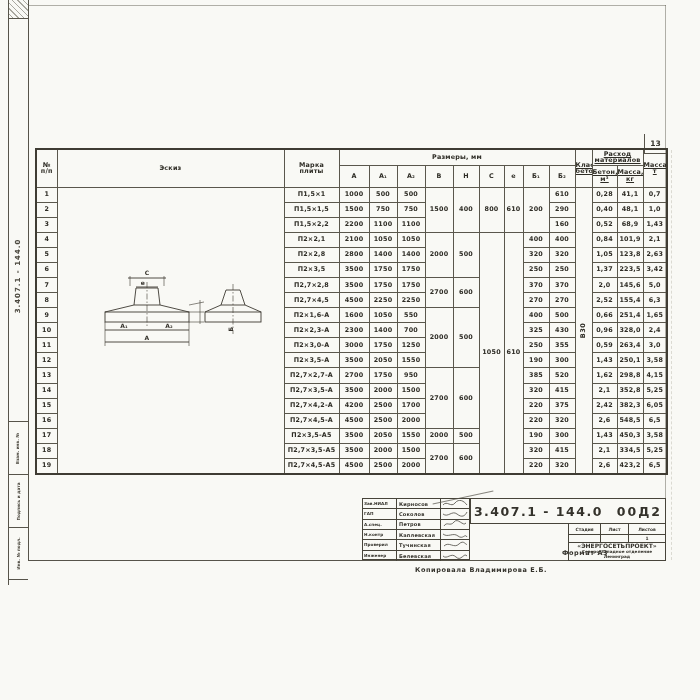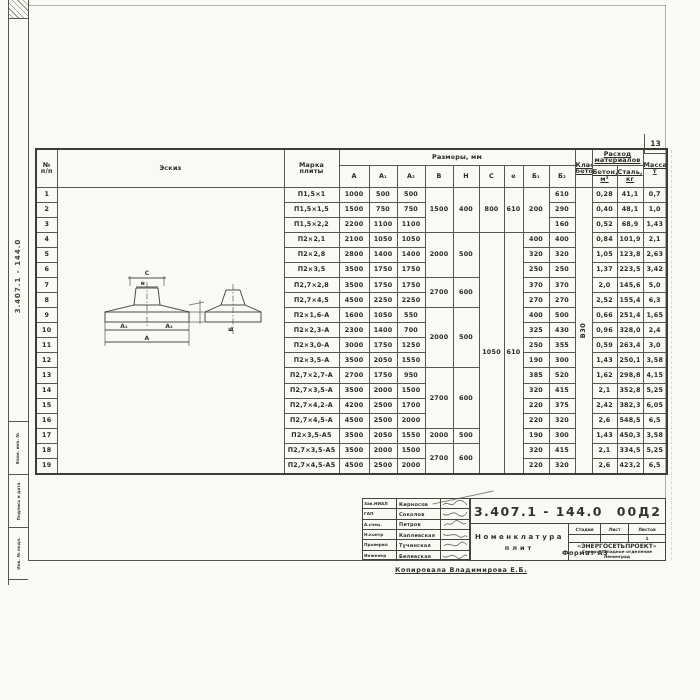--- a/index.html
+++ b/index.html
@@ -108,21 +108,21 @@
       <td class="hdr">А₁</td>
       <td class="hdr">А₂</td>
       <td class="hdr">В</td>
       <td class="hdr">Н</td>
       <td class="hdr">С</td>
       <td class="hdr">е</td>
       <td class="hdr">Б₁</td>
       <td class="hdr">Б₂</td>
       <td class="tiny">Бетон,
 м³</td>
-      <td class="tiny">Сталь,
+      <td class="tiny">Масса,
 кг</td>
     </tr>
 
     <tr class="data">
       <td>1</td>
       <td class="sketchcell" rowspan="19">
 
         <svg width="227" height="285" style="display:block" xmlns="http://www.w3.org/2000/svg">
           <g stroke="#3c3931" stroke-width="0.9" fill="none">
 
@@ -483,40 +483,36 @@
           </svg>
         </div>
     </div>
   </div>
 
   <div class="tb" style="left:470px;top:498px;width:196px;height:26px;display:flex;align-items:center;justify-content:center;gap:14px;">
     <span style="font-size:12.5px;font-weight:bold;letter-spacing:1.5px;">3.407.1 - 144.0</span>
     <span style="font-size:12.5px;font-weight:bold;letter-spacing:2px;text-align:right;">00Д2</span>
   </div>
 
-  <div class="tb" style="left:470px;top:523px;width:99px;height:38px;display:flex;flex-direction:column;align-items:center;justify-content:center;">
-    <span style="font-size:7px;font-weight:bold;letter-spacing:2.5px;">Номенклатура</span>
-    <span style="font-size:6.5px;font-weight:bold;letter-spacing:3px;margin-top:3px;">плит</span>
-  </div>
 
   <div class="tb" style="left:568px;top:523px;width:98px;height:12px;display:flex;">
     <div class="stage-cell" style="width:32px;">Стадия</div>
     <div class="stage-cell" style="width:28px;">Лист</div>
     <div class="stage-cell" style="flex:1;border-right:none;">Листов</div>
   </div>
   <div class="tb" style="left:568px;top:534px;width:98px;height:9px;display:flex;">
     <div class="stage-cell" style="width:32px;"></div>
     <div class="stage-cell" style="width:28px;"></div>
     <div class="stage-cell" style="flex:1;border-right:none;">1</div>
   </div>
 
   <div class="tb" style="left:568px;top:542px;width:98px;height:19px;display:flex;flex-direction:column;align-items:center;justify-content:center;line-height:1.15;">
     <span style="font-size:6px;font-weight:bold;">«ЭНЕРГОСЕТЬПРОЕКТ»</span>
     <span style="font-size:4.2px;font-weight:bold;">Северо-Западное отделение</span>
     <span style="font-size:4.2px;font-weight:bold;">Ленинград</span>
   </div>
 
   <div style="position:absolute;left:432px;top:497px;width:62px;height:1px;background:#55524a;transform:rotate(-12deg);opacity:.7;"></div>
 
-  <div class="tb-text" style="left:395px;top:566px;font-size:6.5px;font-weight:bold;letter-spacing:.6px;text-decoration:underline;">Копировала  Владимирова Е.Б.</div>
+  <div class="tb-text" style="left:415px;top:566px;font-size:6.5px;font-weight:bold;letter-spacing:.6px;">Копировала  Владимирова Е.Б.</div>
   <div class="tb-text" style="left:562px;top:549px;font-size:6.5px;font-weight:bold;letter-spacing:.6px;">Формат А3</div>
 
 </div>
 
 </body></html>

